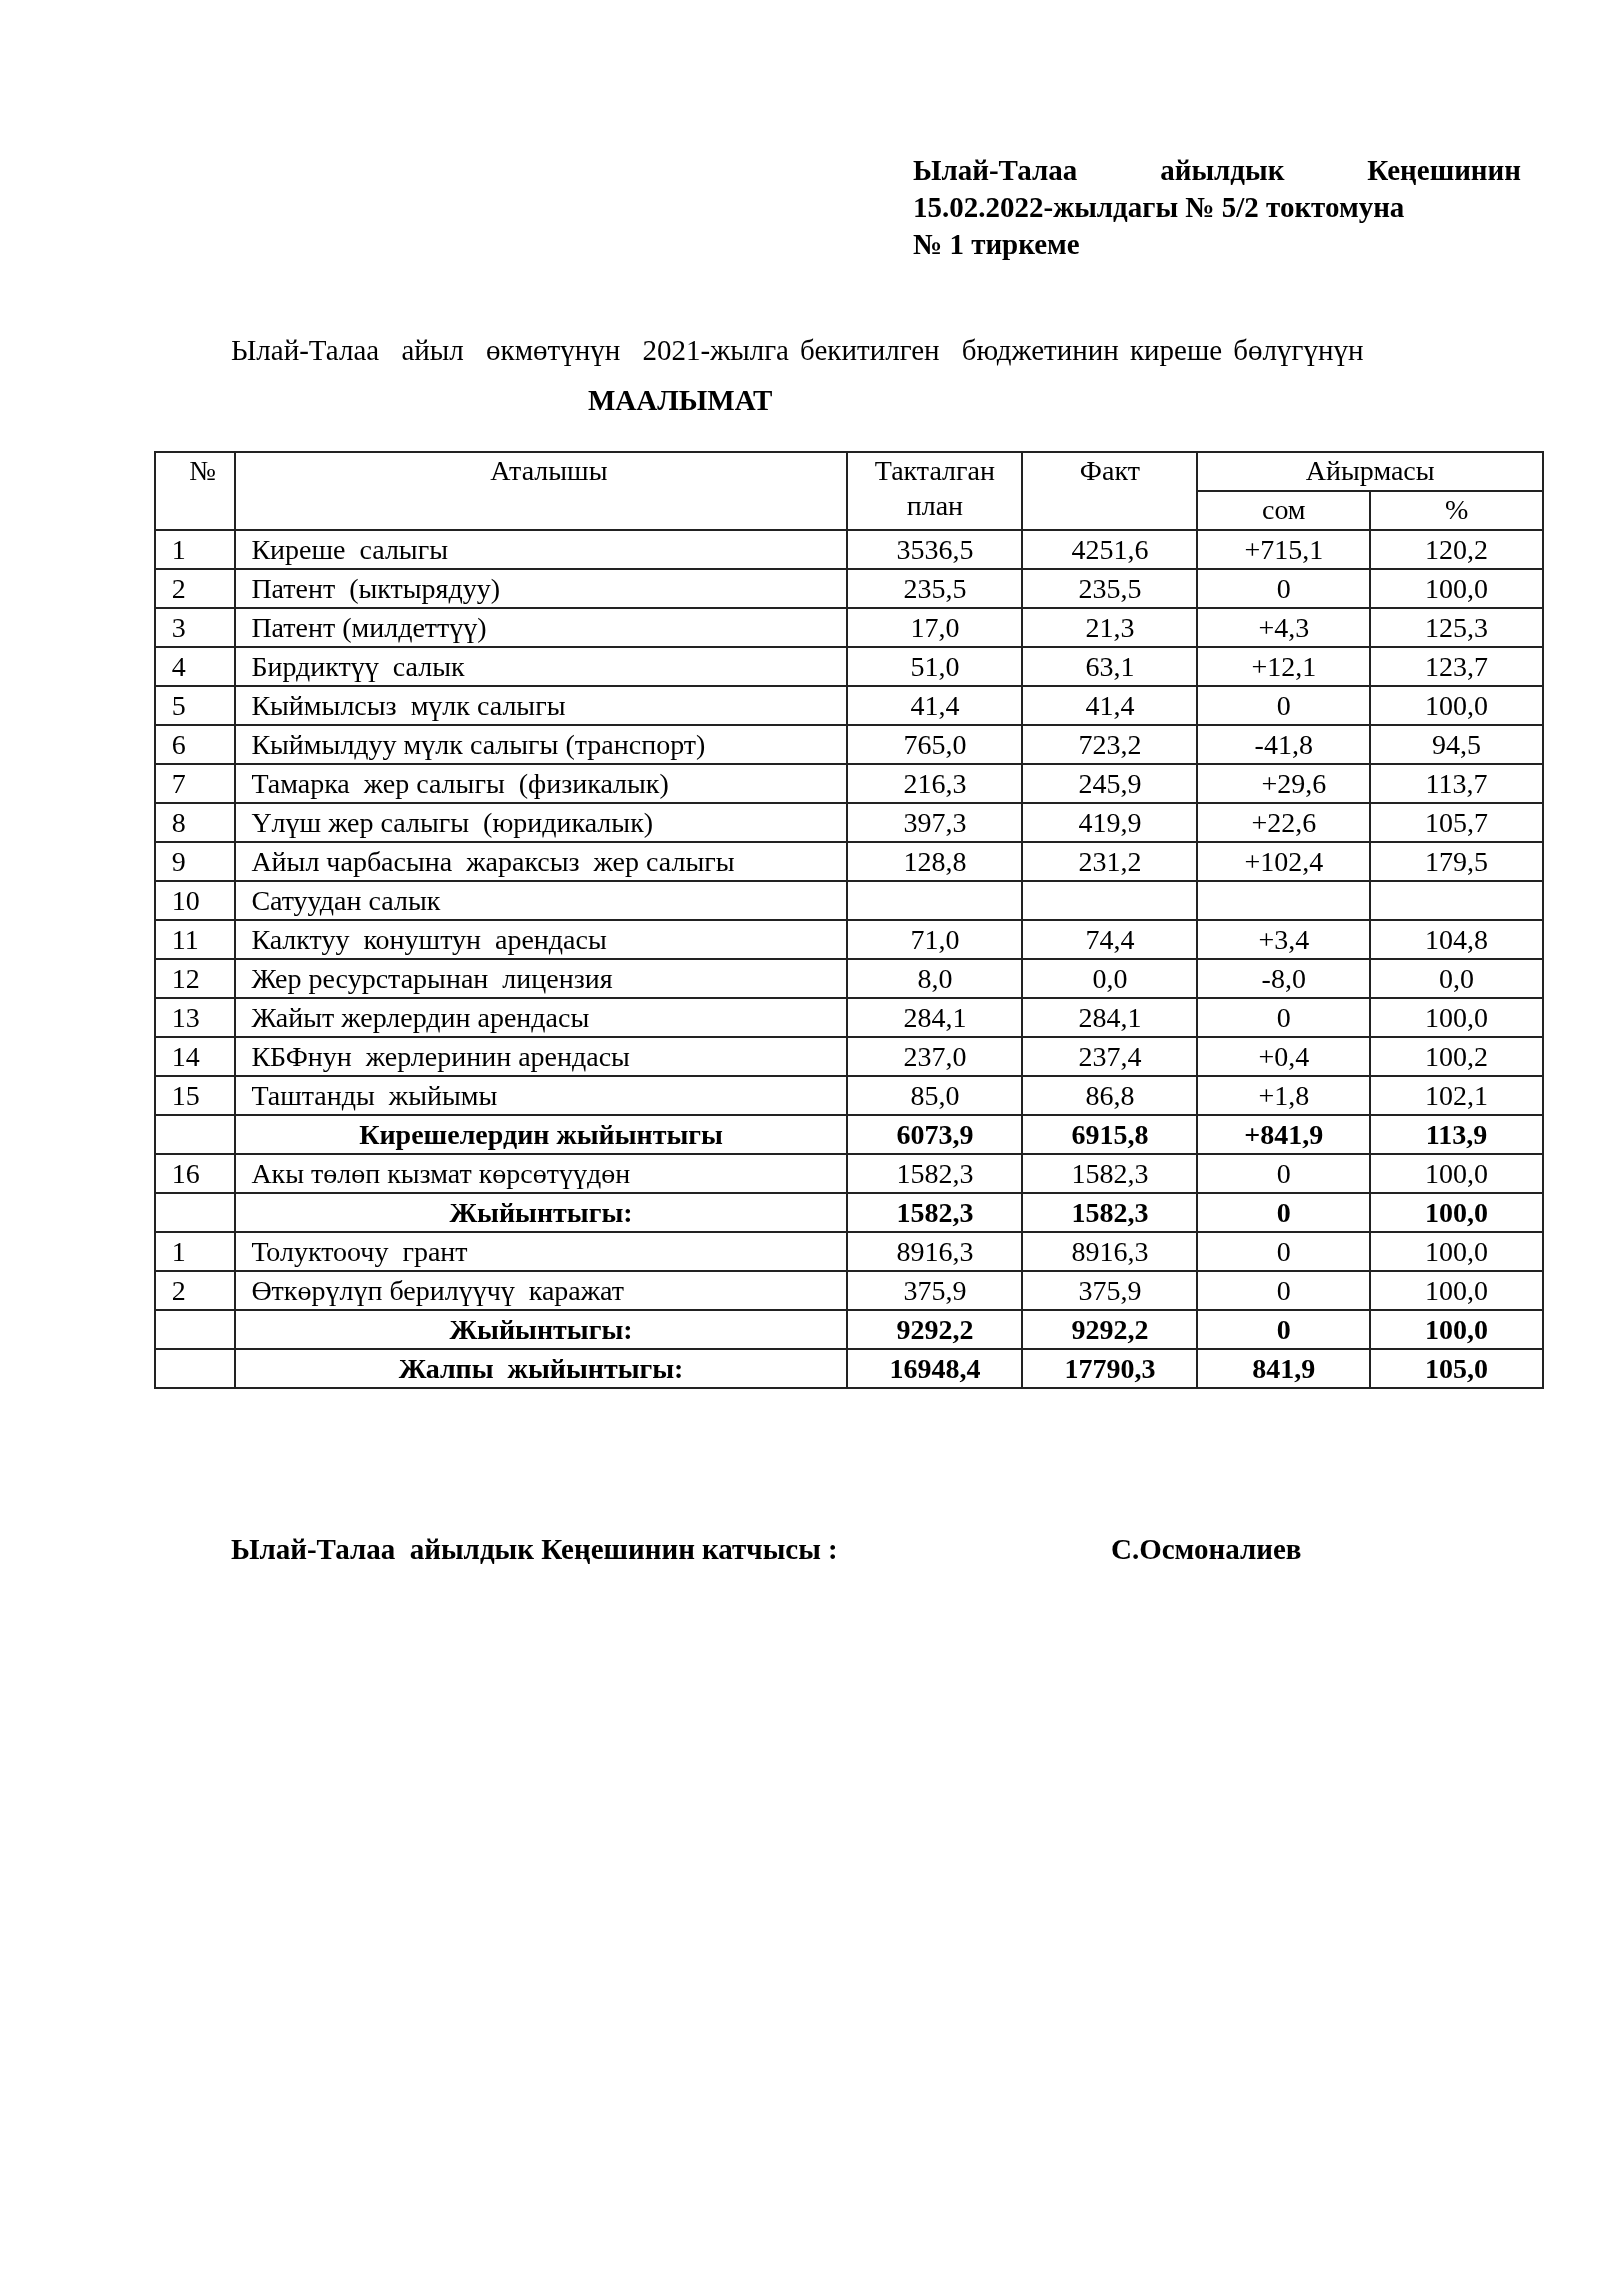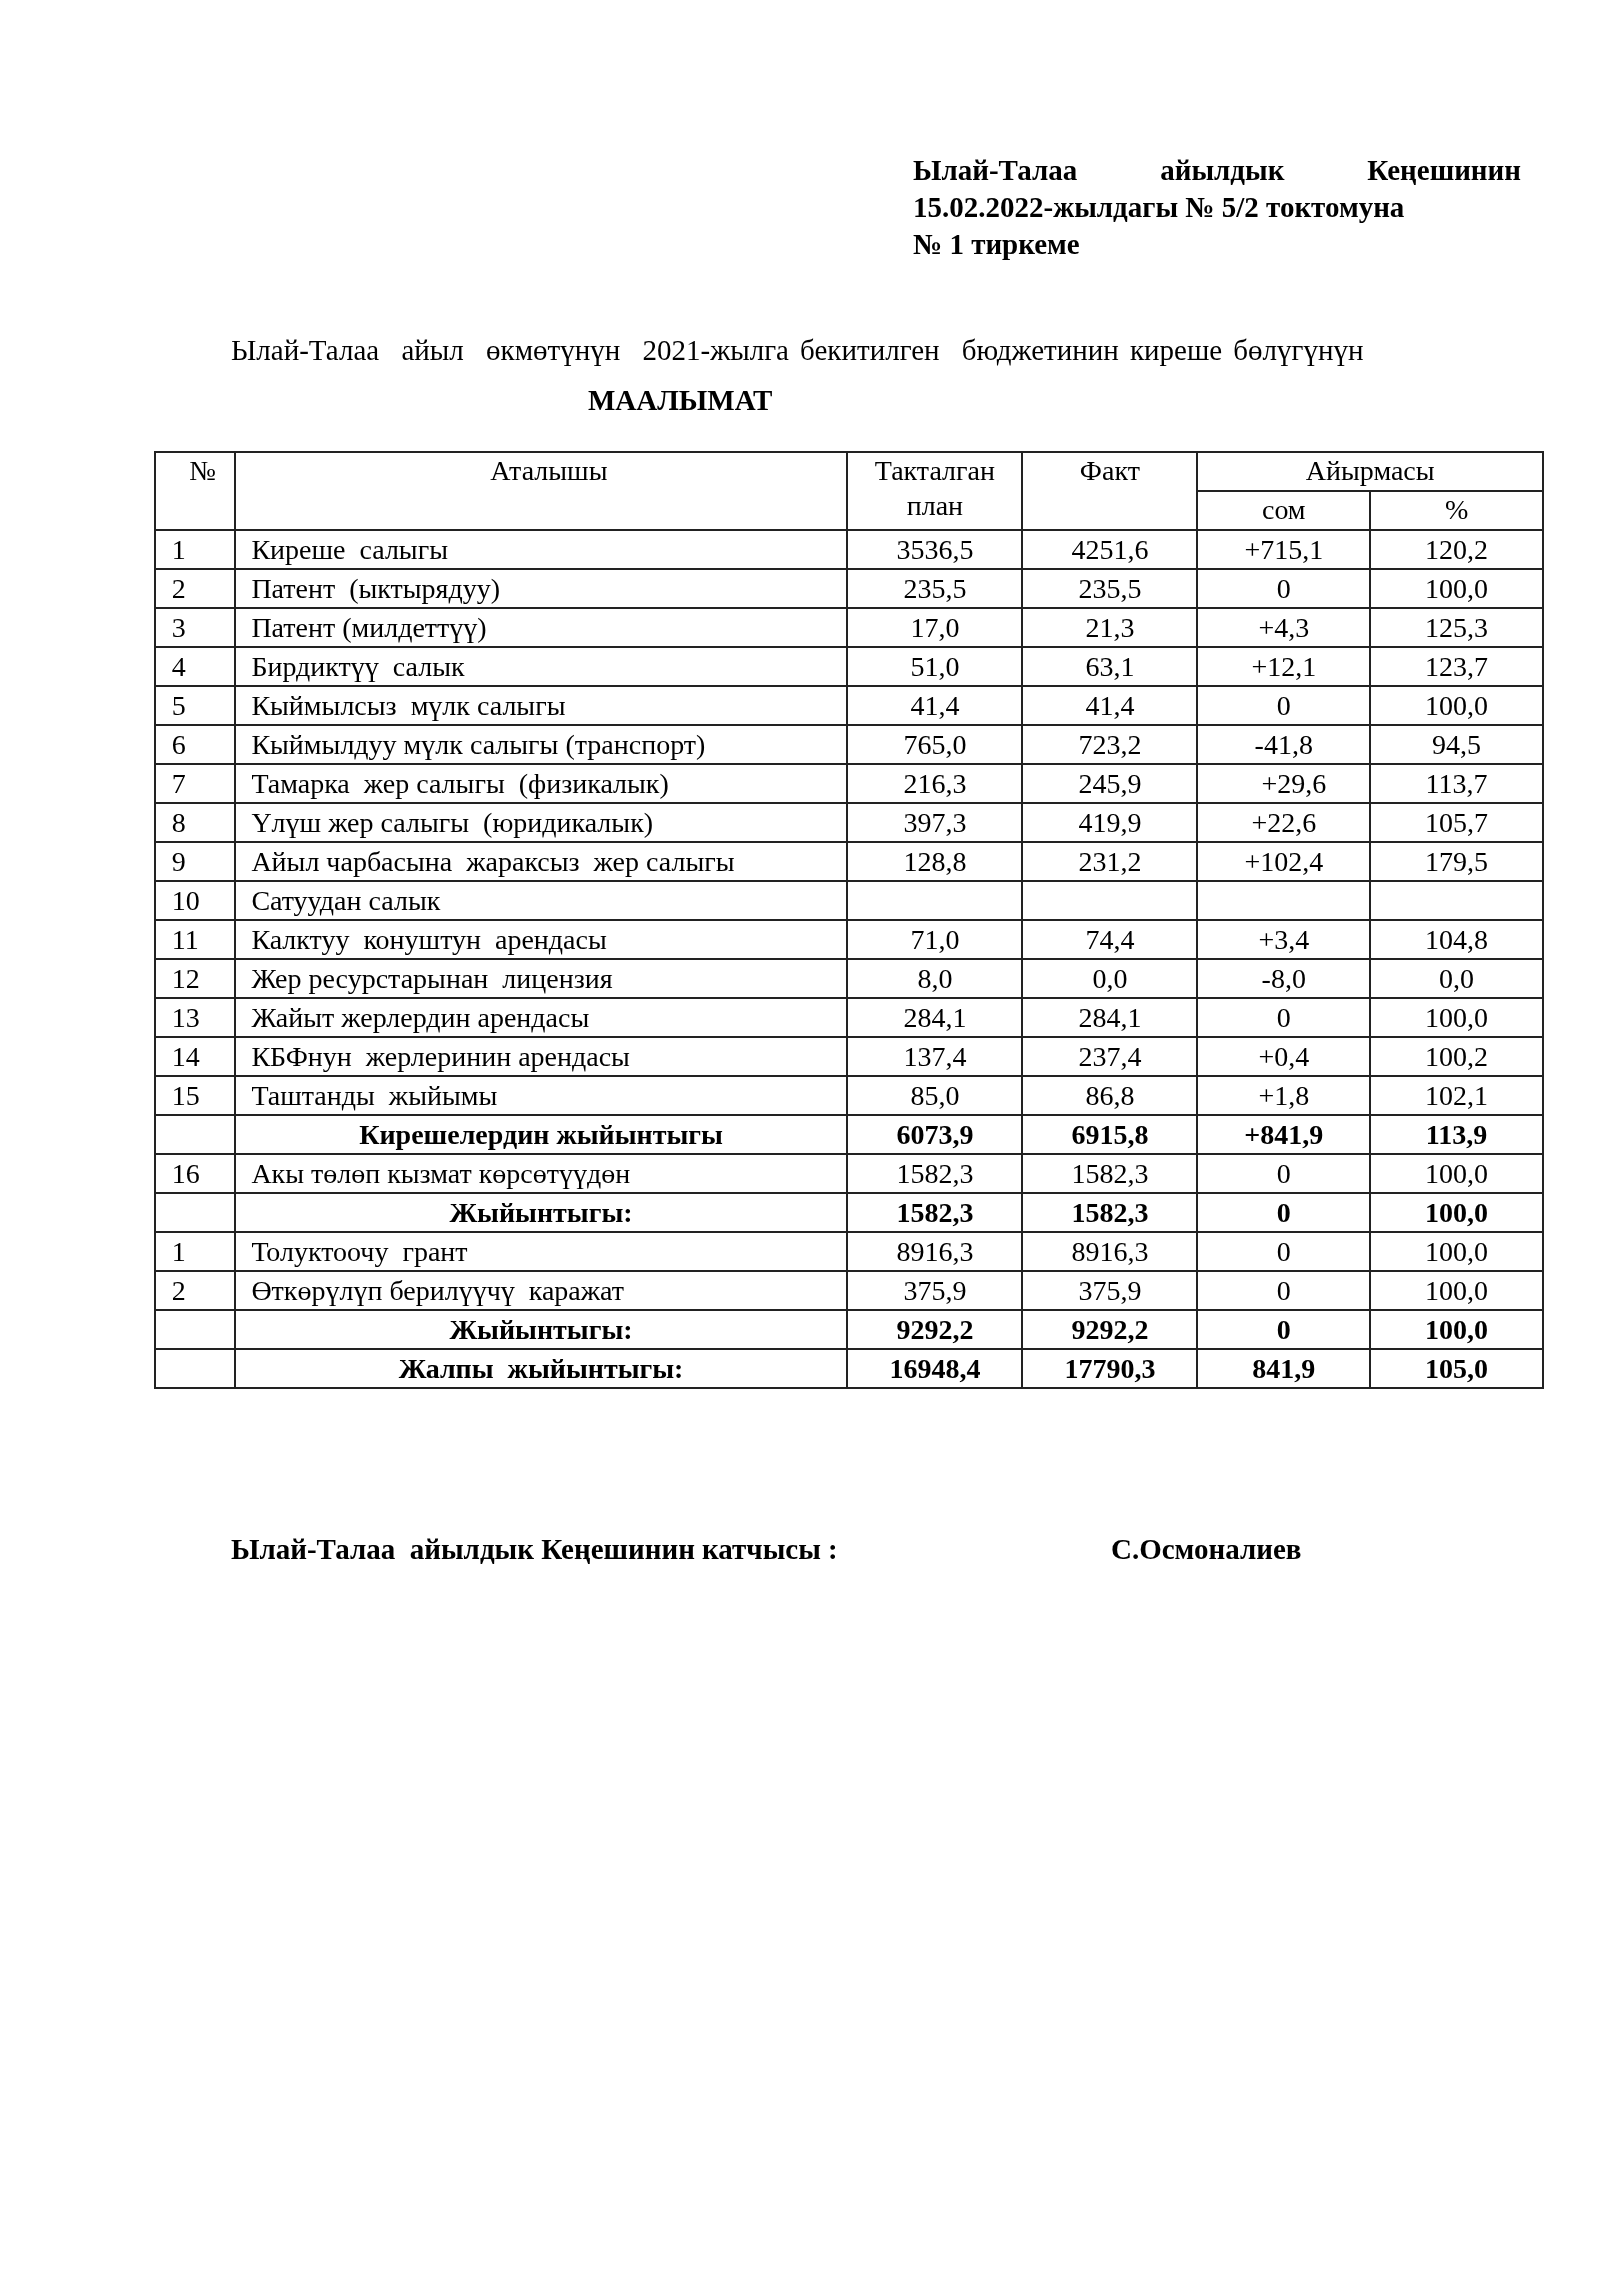--- a/index.html
+++ b/index.html
@@ -185,21 +185,21 @@
         <td class="c-no" style="white-space: pre;">13</td>
         <td class="c-name" style="white-space: pre;">Жайыт жерлердин арендасы</td>
         <td class="c-plan" style="white-space: pre;">284,1</td>
         <td class="c-fact" style="white-space: pre;">284,1</td>
         <td class="c-som" style="white-space: pre;">0</td>
         <td class="c-pct" style="white-space: pre;">100,0</td>
       </tr>
       <tr>
         <td class="c-no" style="white-space: pre;">14</td>
         <td class="c-name" style="white-space: pre;">КБФнун  жерлеринин арендасы</td>
-        <td class="c-plan" style="white-space: pre;">137,4</td>
+        <td class="c-plan" style="white-space: pre;">237,0</td>
         <td class="c-fact" style="white-space: pre;">237,4</td>
         <td class="c-som" style="white-space: pre;">+0,4</td>
         <td class="c-pct" style="white-space: pre;">100,2</td>
       </tr>
       <tr>
         <td class="c-no" style="white-space: pre;">15</td>
         <td class="c-name" style="white-space: pre;">Таштанды  жыйымы</td>
         <td class="c-plan" style="white-space: pre;">85,0</td>
         <td class="c-fact" style="white-space: pre;">86,8</td>
         <td class="c-som" style="white-space: pre;">+1,8</td>

